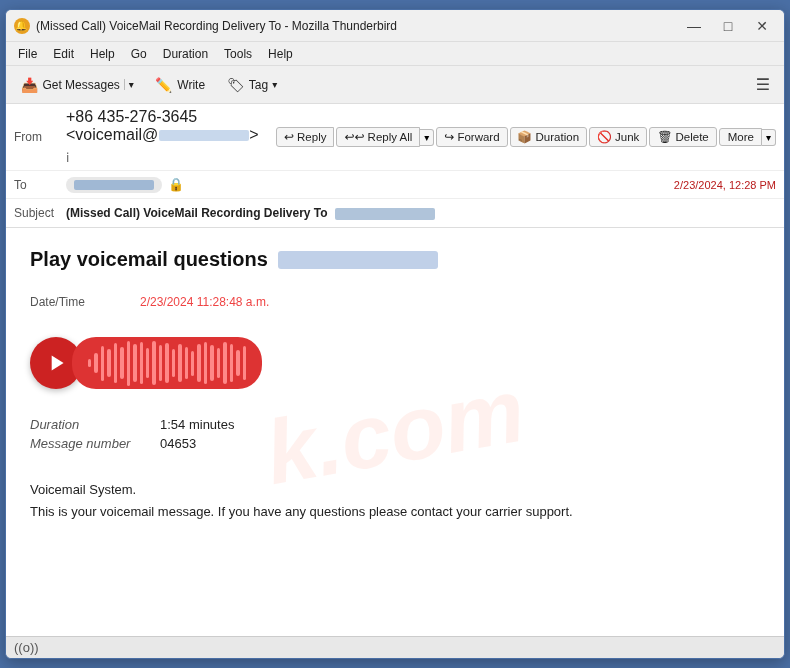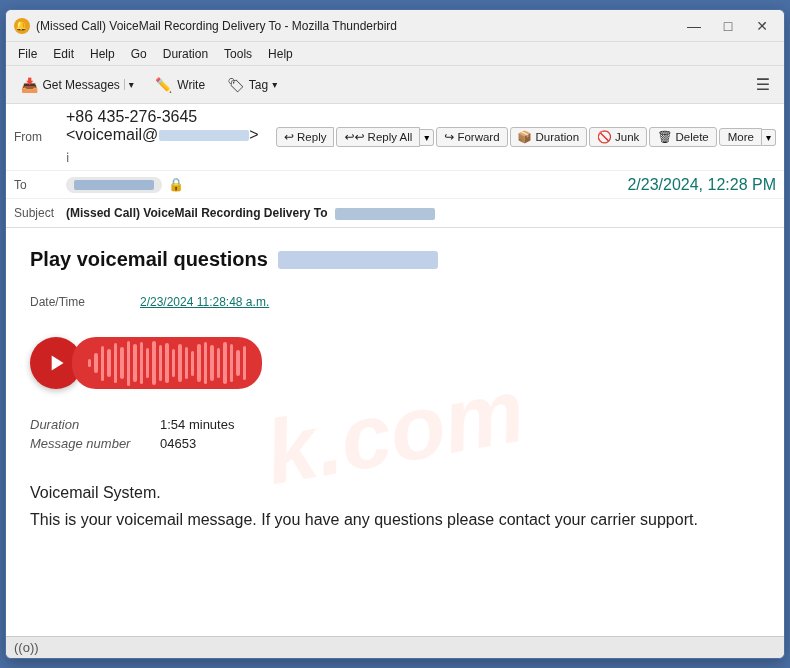--- a/index.html
+++ b/index.html
@@ -156,22 +156,22 @@
       border-radius: 0 3px 3px 0;
       background: #f5f5f5;
       cursor: pointer;
       font-size: 10px;
     }
     .hdr-btn-group {
       display: flex; align-items: center;
     }
     .hdr-btn-group .hdr-btn { border-radius: 3px 0 0 3px; }
     .timestamp {
-      font-size: 16px;
-      color: #0f766e;
+      font-size: 11px;
+      color: #b91c1c;
       margin-left: auto;
     }
     .to-content {
       display: flex; align-items: center; gap: 6px; flex: 1;
     }
     .to-address {
       background: #e8e8e8;
       padding: 1px 8px;
       border-radius: 10px;
       font-size: 12px;
@@ -231,23 +231,22 @@
       display: flex;
       gap: 0;
       margin-bottom: 6px;
       font-size: 12px;
     }
     .info-label {
       width: 110px;
       color: #555;
     }
     .info-value {
-      color: #0f766e;
+      color: #ef4444;
       font-weight: 400;
-      text-decoration: underline;
     }
     .audio-player {
       margin: 28px 0 28px 0;
       display: flex;
       align-items: center;
     }
     .play-button {
       width: 52px; height: 52px;
       background: #cc2222;
       border-radius: 50%;
@@ -286,21 +285,21 @@
     .detail-label {
       width: 130px;
       color: #555;
       font-style: italic;
     }
     .detail-value {
       color: #222;
     }
     .footer-text {
       margin-top: 28px;
-      font-size: 16px;
+      font-size: 13px;
       color: #222;
       line-height: 1.7;
     }
     
     .status-bar {
       height: 22px;
       background: #e8e8e8;
       border-top: 1px solid #ccc;
       display: flex;
       align-items: center;

